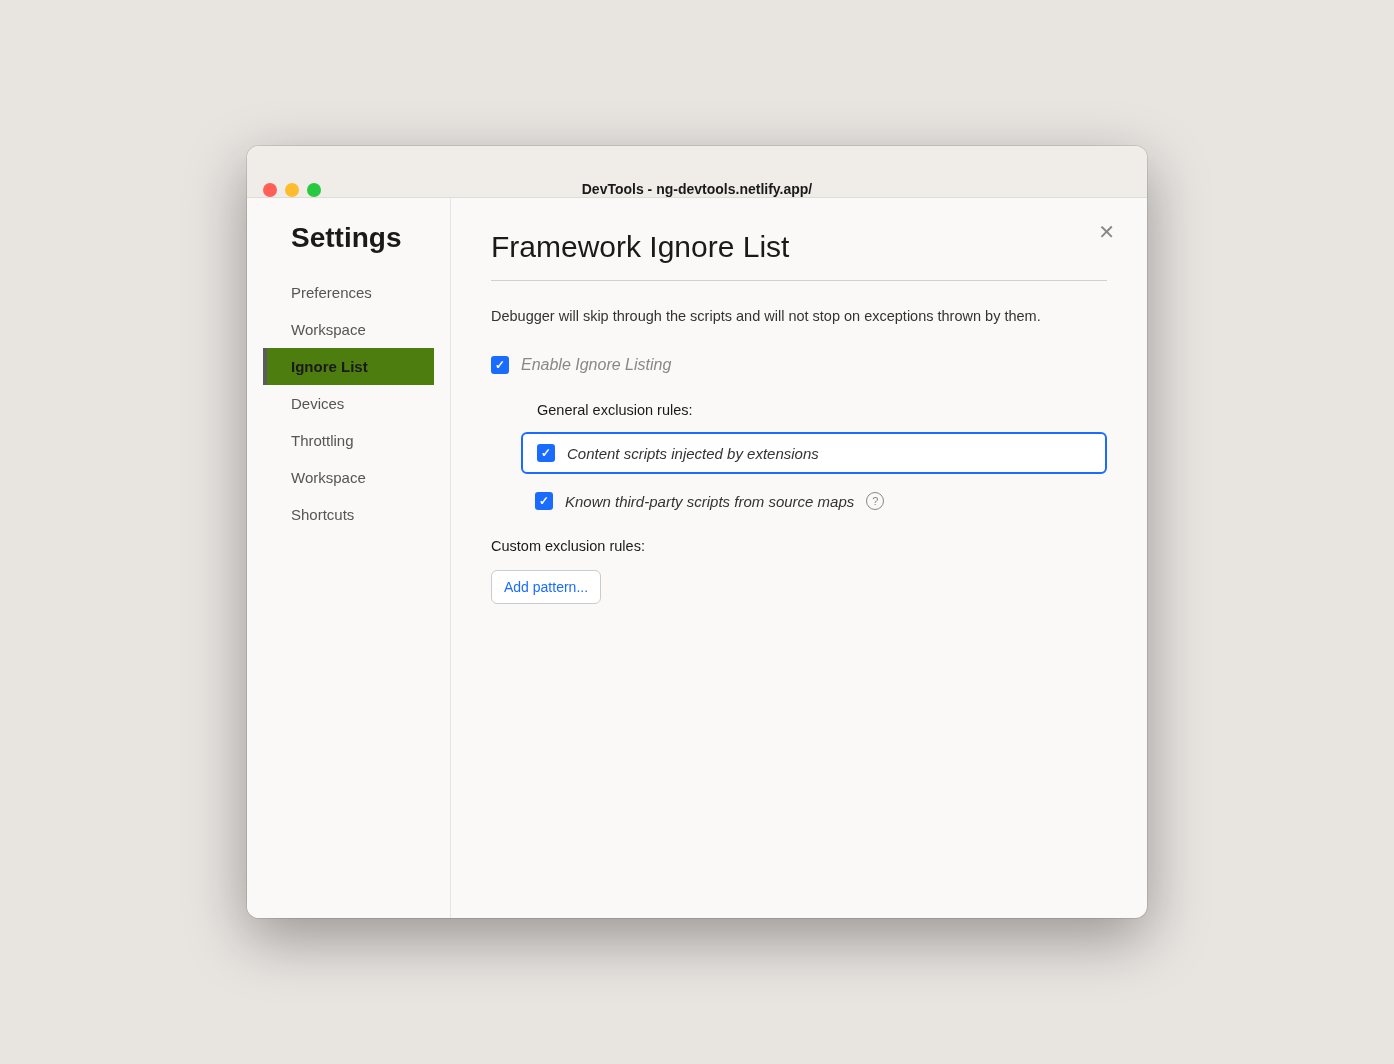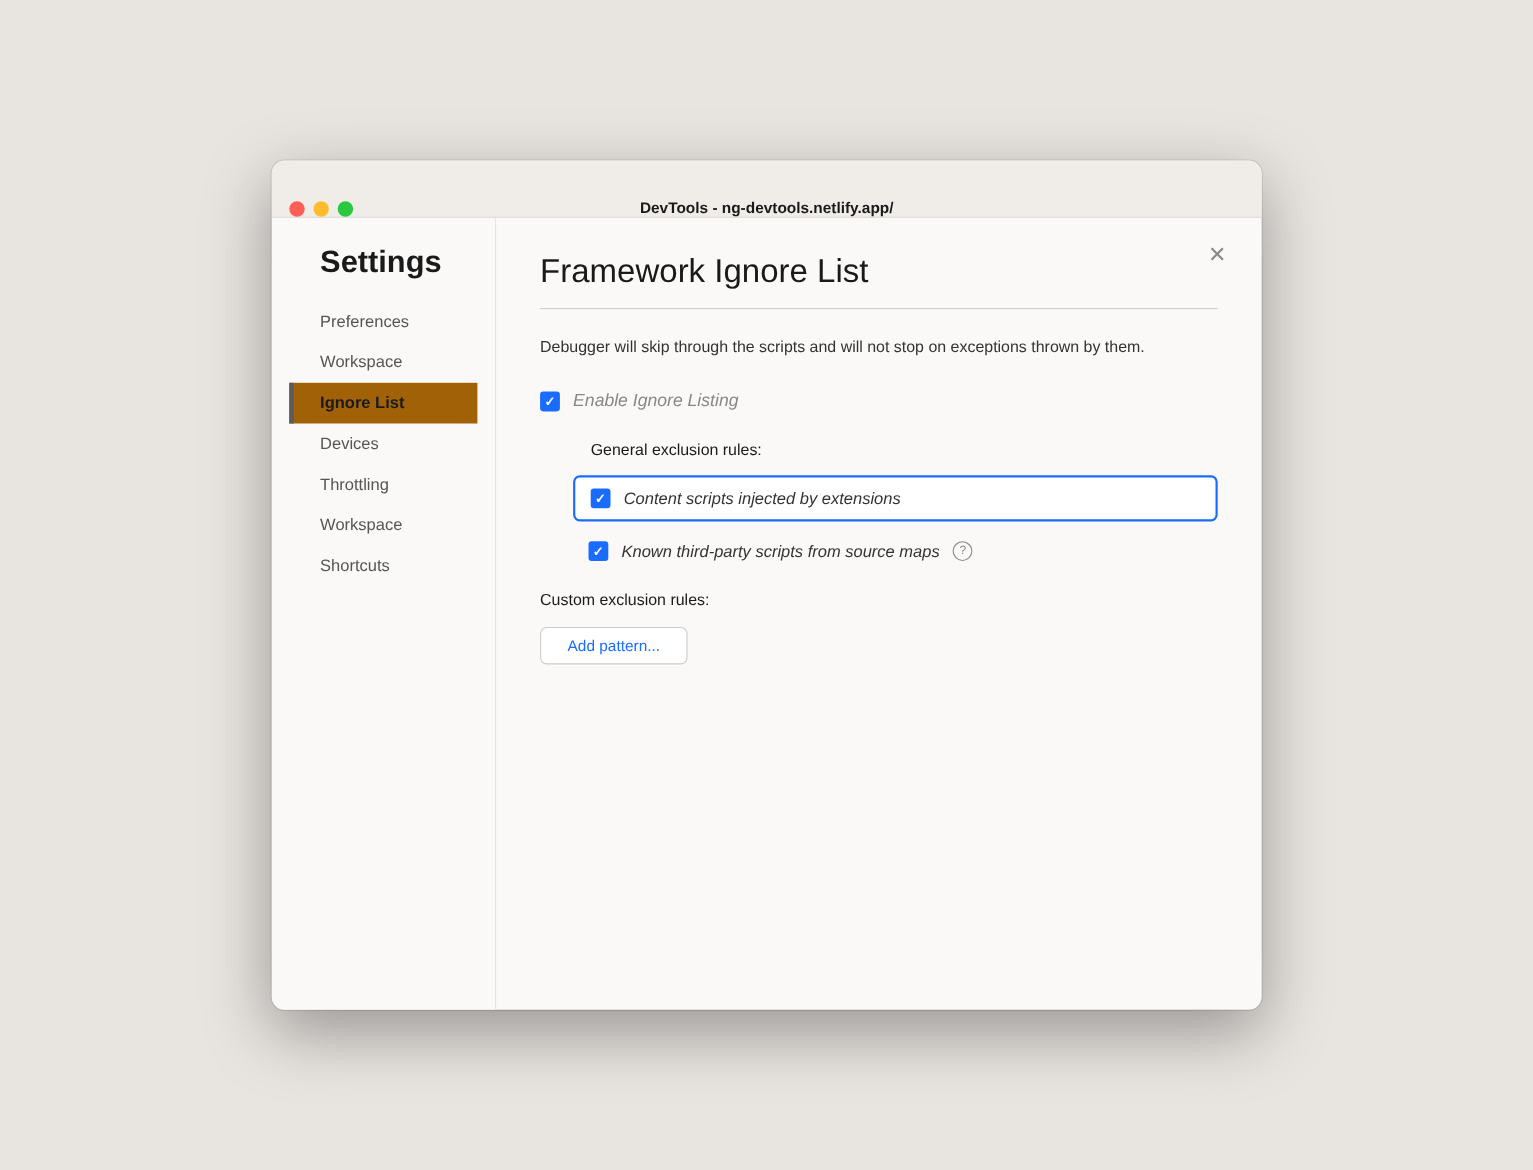--- a/index.html
+++ b/index.html
@@ -83,21 +83,21 @@
       padding: 10px 28px;
       font-size: 15px;
       color: #555;
       cursor: pointer;
       text-decoration: none;
       border-radius: 0;
       position: relative;
     }
 
     .sidebar-item.active {
-      background: #a16207;
+      background: #4d7c0f;
       color: #1a1a1a;
       font-weight: 600;
     }
 
     .sidebar-item.active::before {
       content: '';
       position: absolute;
       left: 0;
       top: 0;
       bottom: 0;
@@ -242,21 +242,21 @@
       margin-left: 0;
     }
 
     .custom-section-label {
       font-size: 14.5px;
       color: #1a1a1a;
       margin-bottom: 16px;
     }
 
     .add-pattern-button {
-      padding: 8px 24px;
+      padding: 8px 12px;
       border: 1px solid #ccc;
       border-radius: 6px;
       background: white;
       color: #1a6cff;
       font-size: 14px;
       font-weight: 500;
       cursor: pointer;
       margin-left: 0;
     }
   </style>

